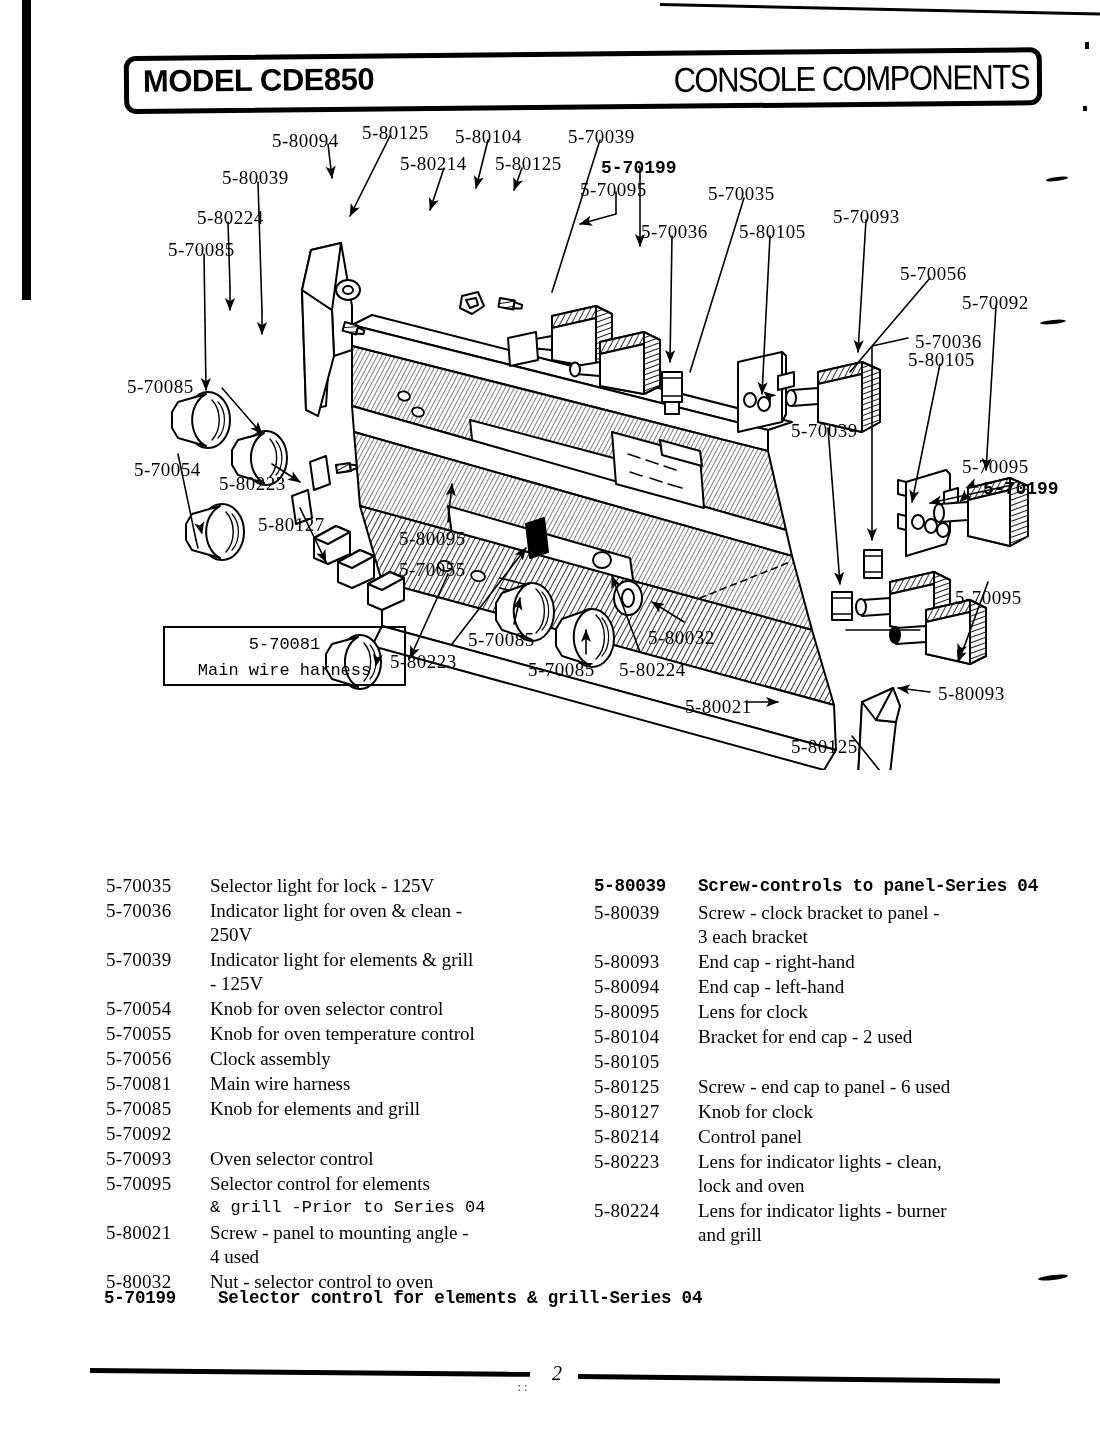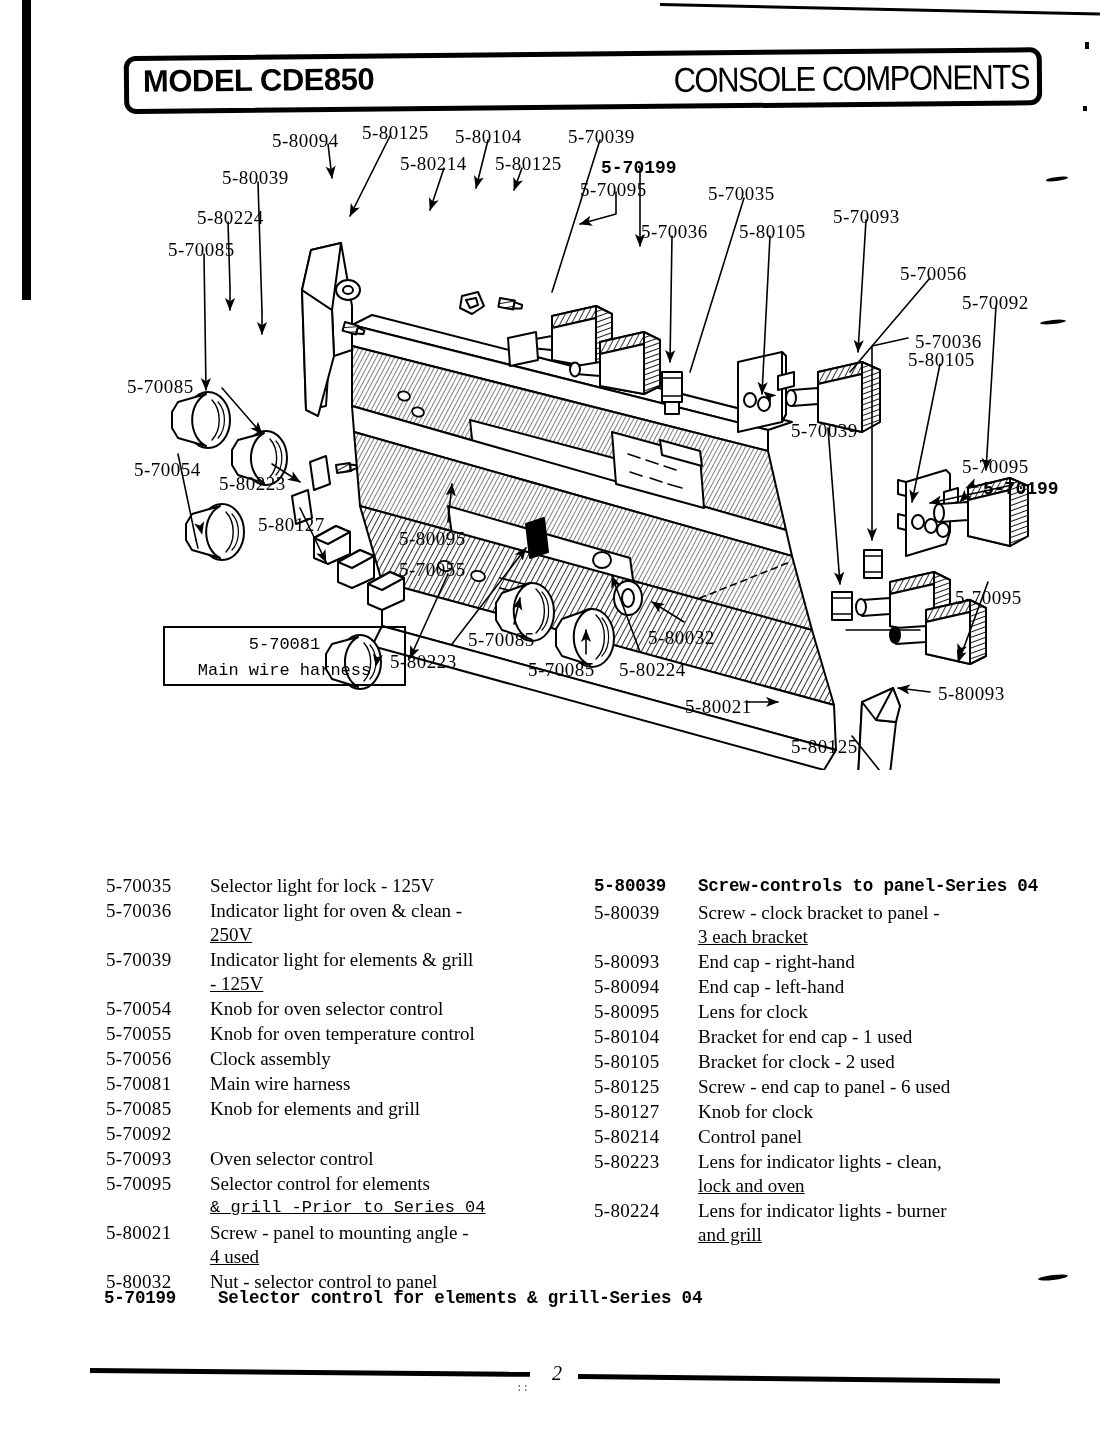--- a/index.html
+++ b/index.html
@@ -150,21 +150,21 @@
     flex: 0 0 104px;
     white-space: nowrap;
     letter-spacing: 0.3px;
   }
   .part-desc {
     font-family: "Liberation Serif", serif;
     font-size: 19px;
     line-height: 24px;
     flex: 1 1 auto;
   }
-  .part-desc .cont { display: block; text-decoration: underline; }
+  .part-desc .cont { display: block; }
   .part-desc .mono {
     font-family: "Liberation Mono", monospace;
     font-size: 17px;
   }
   .part-row.header-row .part-num,
   .part-row.header-row .part-desc {
     font-family: "Liberation Mono", monospace;
     font-weight: bold;
     font-size: 17.5px;
     letter-spacing: -0.2px;
@@ -663,21 +663,21 @@
       <div class="part-row">
         <div class="part-num">5-70095</div>
         <div class="part-desc">Selector control for elements<span class="cont mono">&amp; grill  -Prior to Series 04</span></div>
       </div>
       <div class="part-row">
         <div class="part-num">5-80021</div>
         <div class="part-desc">Screw - panel to mounting angle -<span class="cont">4 used</span></div>
       </div>
       <div class="part-row">
         <div class="part-num">5-80032</div>
-        <div class="part-desc">Nut - selector control to panel</div>
+        <div class="part-desc">Nut - selector control to oven</div>
       </div>
     </div>
   <div class="parts-col" id="parts-col-right">
       <div class="part-row header-row">
         <div class="part-num">5-80039</div>
         <div class="part-desc">Screw-controls to panel-Series 04</div>
       </div>
       <div class="part-row">
         <div class="part-num">5-80039</div>
         <div class="part-desc">Screw - clock bracket to panel -<span class="cont">3 each bracket</span></div>
@@ -689,25 +689,24 @@
       <div class="part-row">
         <div class="part-num">5-80094</div>
         <div class="part-desc">End cap - left-hand</div>
       </div>
       <div class="part-row">
         <div class="part-num">5-80095</div>
         <div class="part-desc">Lens for clock</div>
       </div>
       <div class="part-row">
         <div class="part-num">5-80104</div>
-        <div class="part-desc">Bracket for end cap - 1 used</div>
+        <div class="part-desc">Bracket for end cap - 2 used</div>
       </div>
       <div class="part-row">
         <div class="part-num">5-80105</div>
-        <div class="part-desc">Bracket for clock - 2 used</div>
       </div>
       <div class="part-row">
         <div class="part-num">5-80125</div>
         <div class="part-desc">Screw - end cap to panel - 6 used</div>
       </div>
       <div class="part-row">
         <div class="part-num">5-80127</div>
         <div class="part-desc">Knob for clock</div>
       </div>
       <div class="part-row">

